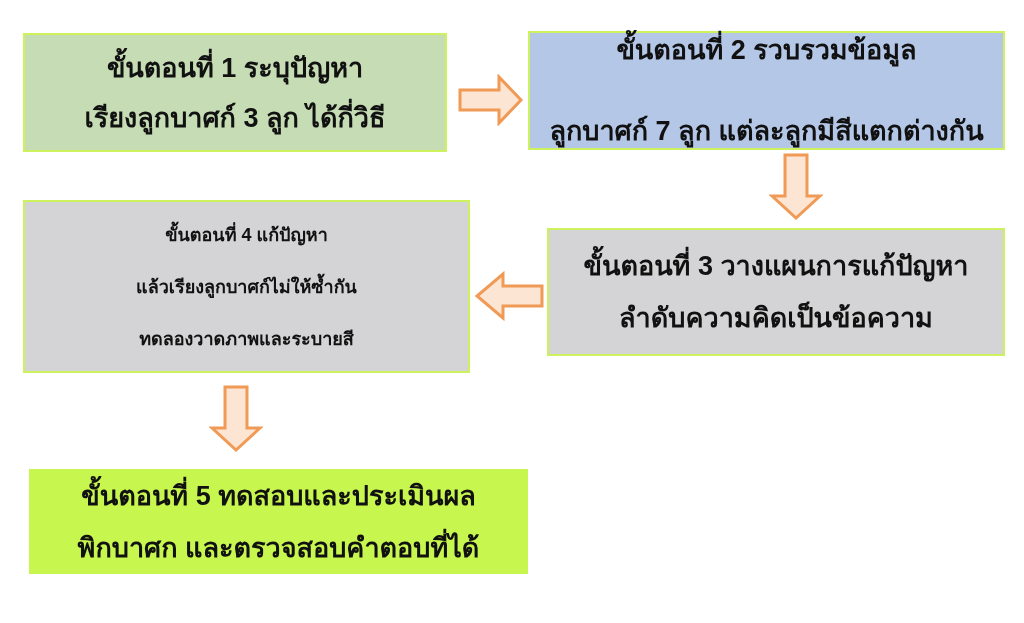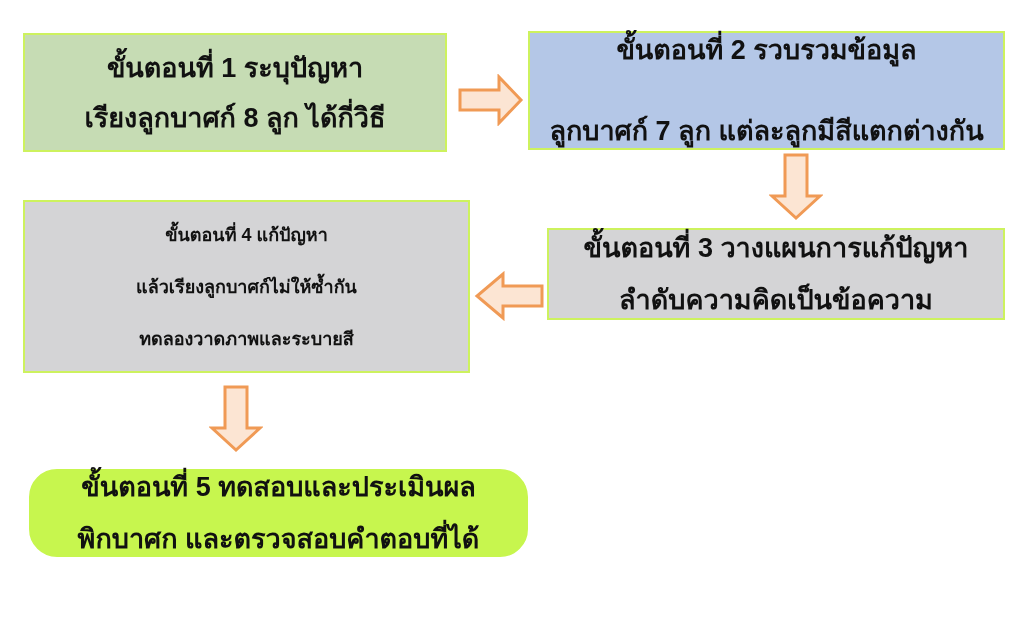--- a/index.html
+++ b/index.html
@@ -39,55 +39,55 @@
     font-size: 27px; line-height: 50px;
   }
   
   .box2 {
     left: 528px; top: 31px; width: 477px; height: 119px;
     background: var(--box2-fill);
     font-size: 27px; line-height: 50px; gap: 31px;
   }
   
   .box3 {
-    left: 547px; top: 228px; width: 458px; height: 92px;
+    left: 547px; top: 228px; width: 458px; height: 128px;
     background: var(--box34-fill);
     font-size: 27px; line-height: 52px;
   }
   
   .box4 {
     left: 23px; top: 200px; width: 447px; height: 173px;
     background: var(--box34-fill);
     font-size: 18px; line-height: 52px;
   }
   
   .box5 {
-    left: 29px; top: 469px; width: 499px; height: 88px;
+    left: 29px; top: 469px; width: 499px; height: 105px;
     background: var(--box5-fill);
     border-color: var(--box5-fill);
-    font-size: 27px; line-height: 52px; border-radius: 28px;
+    font-size: 27px; line-height: 52px;
   }
   .arrow {
     position: absolute;
   }
   .arrow polygon {
     fill: var(--arrow-fill);
     stroke: var(--arrow-border);
     stroke-width: 3;
     stroke-linejoin: miter;
   }
 </style>
 </head>
 <body>
 
 <div class="canvas">
 
   <div class="step-box box1">
     <span class="line">ขั้นตอนที่ 1 ระบุปัญหา</span>
-    <span class="line">เรียงลูกบาศก์ 8 ลูก ได้กี่วิธี</span>
+    <span class="line">เรียงลูกบาศก์ 3 ลูก ได้กี่วิธี</span>
   </div>
 
   <div class="step-box box2">
     <span class="line">ขั้นตอนที่ 2 รวบรวมข้อมูล</span>
     <span class="line">ลูกบาศก์ 7 ลูก แต่ละลูกมีสีแตกต่างกัน</span>
   </div>
 
   <div class="step-box box3">
     <span class="line">ขั้นตอนที่ 3 วางแผนการแก้ปัญหา</span>
     <span class="line">ลำดับความคิดเป็นข้อความ</span>

